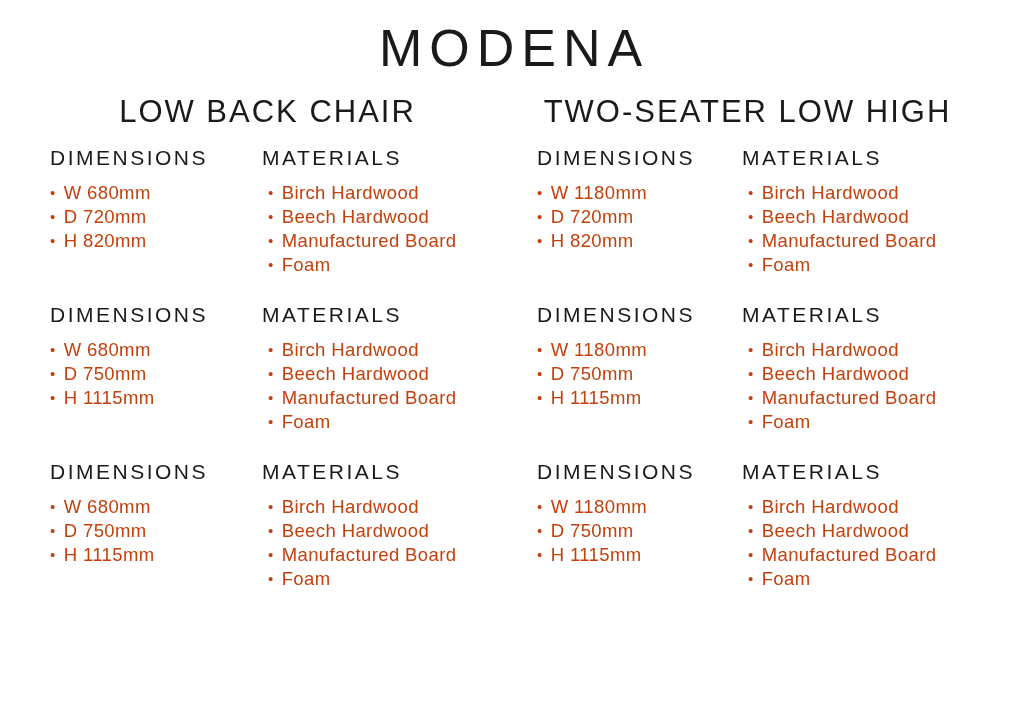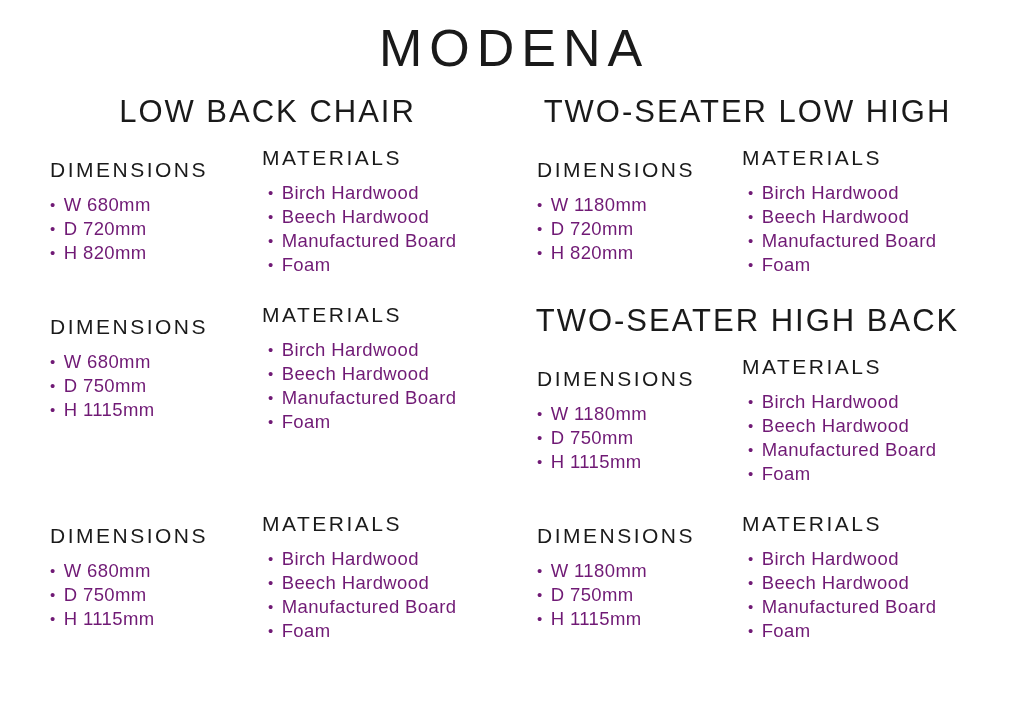--- a/index.html
+++ b/index.html
@@ -39,40 +39,39 @@
     font-size: 31px;
     font-weight: 400;
     letter-spacing: 2px;
     color: #1a1a1a;
     white-space: nowrap;
     margin-bottom: 16px;
   }
   .cols {
     display: flex;
     padding-left: 10px;
-    align-items: center;
   }
   .section.right-col .cols { padding-left: 32px; }
   .col-dims { width: 212px; flex: 0 0 auto; }
   .section.right-col .col-dims { width: 205px; }
   .col-mats { flex: 1 1 auto; }
   .sub-heading {
     font-size: 21px;
     font-weight: 400;
     letter-spacing: 2.5px;
     color: #1a1a1a;
     margin-bottom: 11px;
     white-space: nowrap;
   }
   ul.bullets { list-style: none; }
   ul.bullets li {
     font-size: 18.5px;
     line-height: 23px;
     letter-spacing: 0.4px;
-    color: #701a75;
+    color: #c2410c;
     white-space: nowrap;
   }
   ul.bullets li::before {
     content: "\2022";
     font-size: 15px;
     margin-right: 8px;
     position: relative;
     top: -1px;
   }
   .col-mats ul.bullets { padding-left: 6px; }
@@ -148,21 +147,20 @@
             <li>Birch Hardwood</li>
             <li>Beech Hardwood</li>
             <li>Manufactured Board</li>
             <li>Foam</li>
           </ul>
         </div>
       </div>
     </section>
 
     <section class="section right-col">
-      <h2 class="product-name">TWO-SEATER HIGH BACK</h2>
       <div class="cols">
         <div class="col-dims">
           <h3 class="sub-heading">DIMENSIONS</h3>
           <ul class="bullets">
             <li>W 1180mm</li>
             <li>D 750mm</li>
             <li>H 1115mm</li>
           </ul>
         </div>
         <div class="col-mats">

